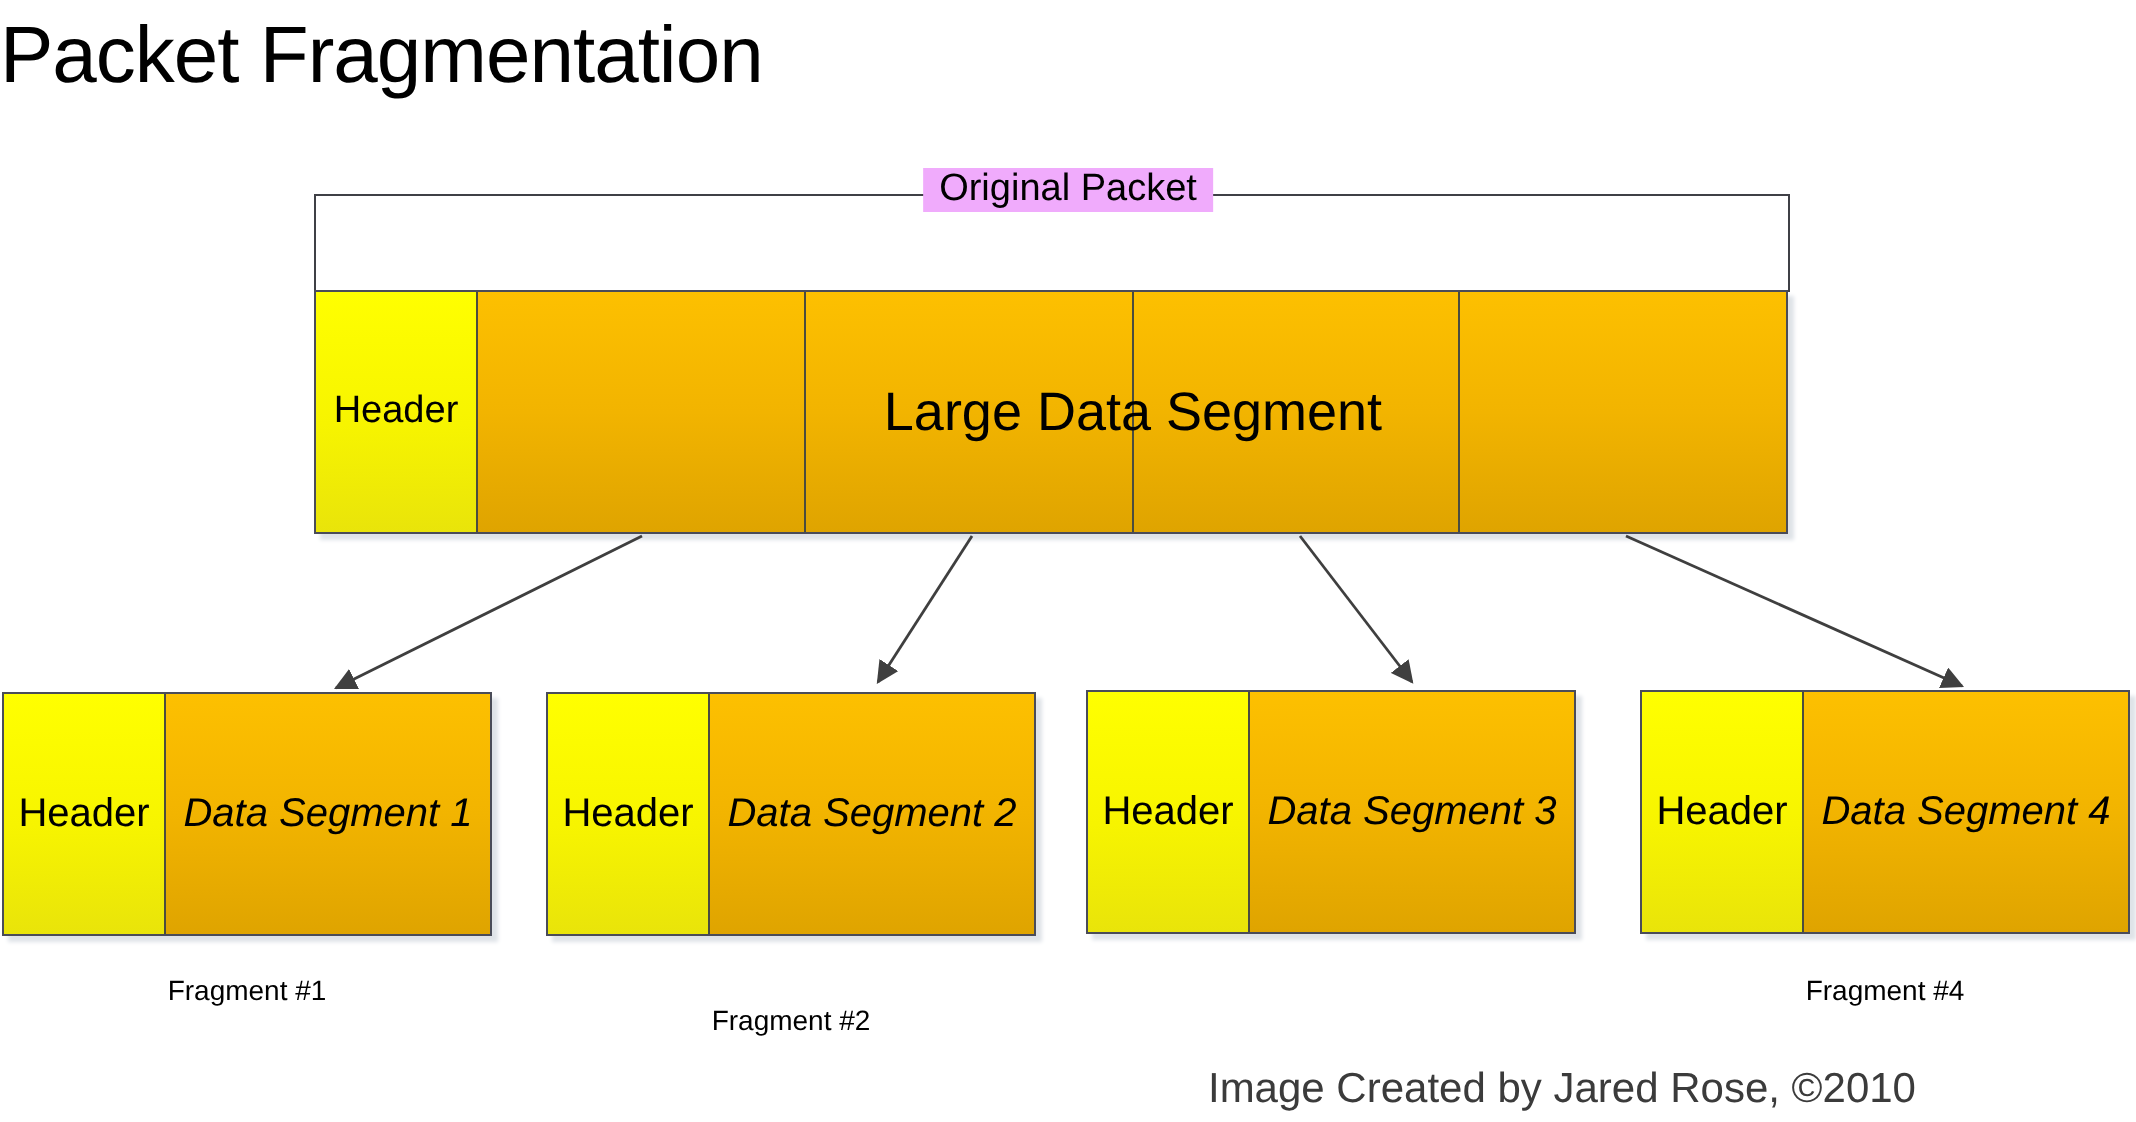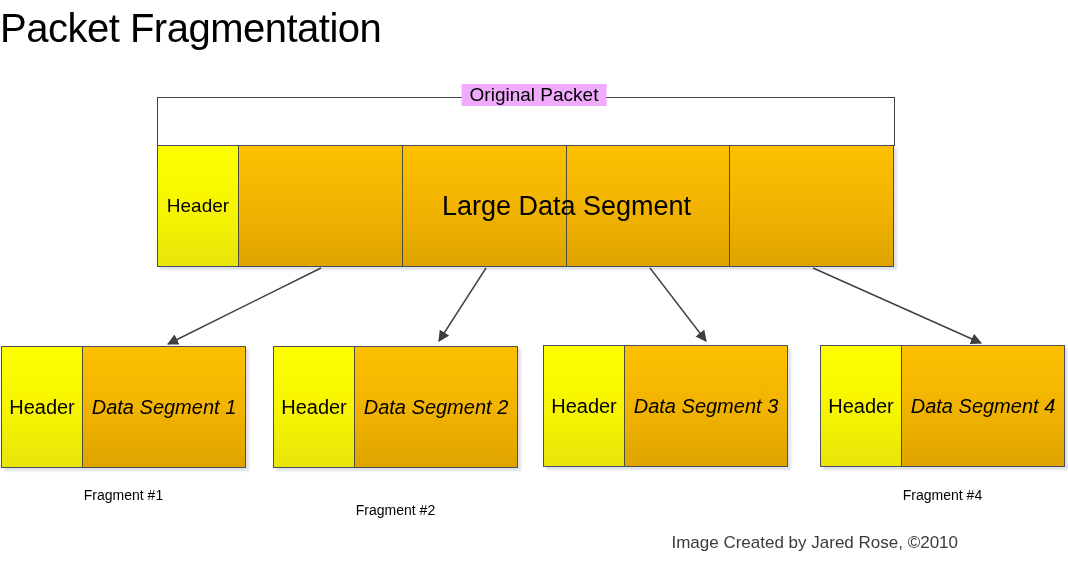--- a/index.html
+++ b/index.html
@@ -55,21 +55,21 @@
   .frag-data{
     flex:1 1 0;border-left:1.5px solid #4a4c3f;
     display:flex;align-items:center;justify-content:center;
     background:linear-gradient(180deg,#fdc000 0%,#f2b400 50%,#dfa400 100%);
     font-size:20px;white-space:nowrap;font-style:italic;
   }
   .caption{
     position:absolute;top:487px;width:245px;text-align:center;font-size:14px;
   }
   .credit{
-    position:absolute;top:533px;right:110px;font-size:17px;color:#3b3b3b;white-space:nowrap;
+    position:absolute;top:533px;right:110px;font-size:21px;color:#3b3b3b;white-space:nowrap;
   }
 </style>
 </head>
 <body>
 
 <div class="stage">
 
   <div class="title">Packet Fragmentation</div>
 
   <div class="bracket"></div>

